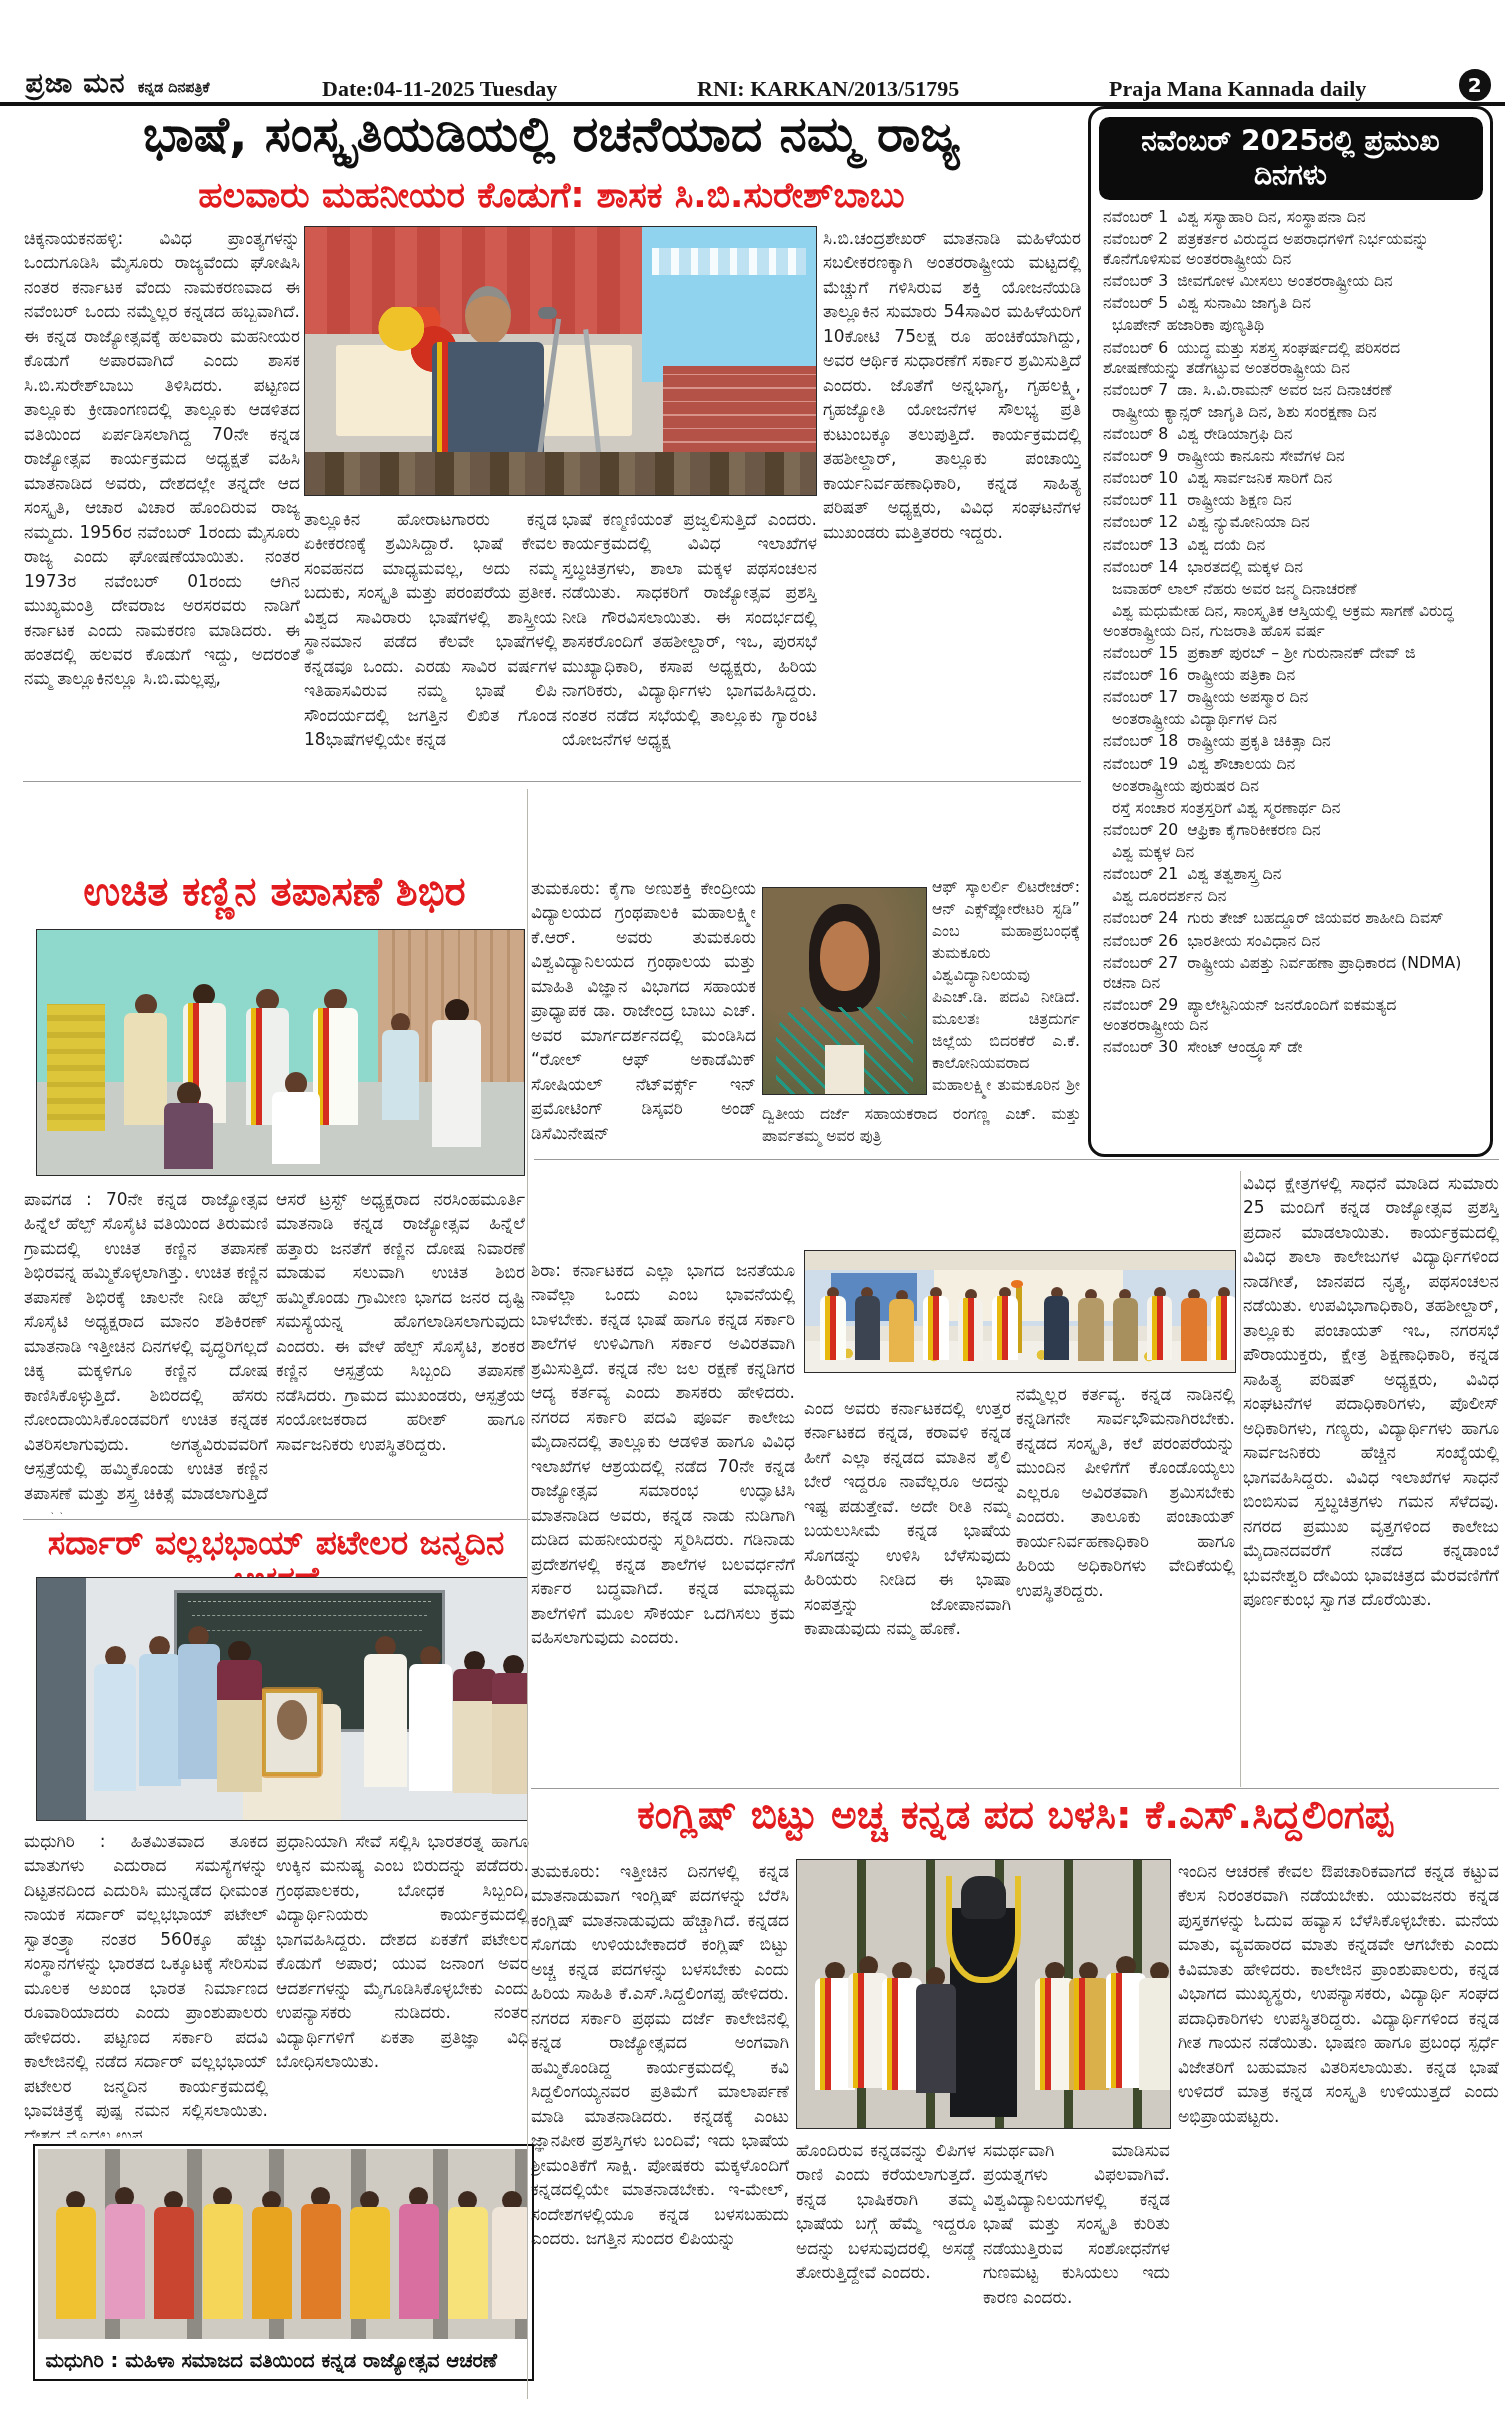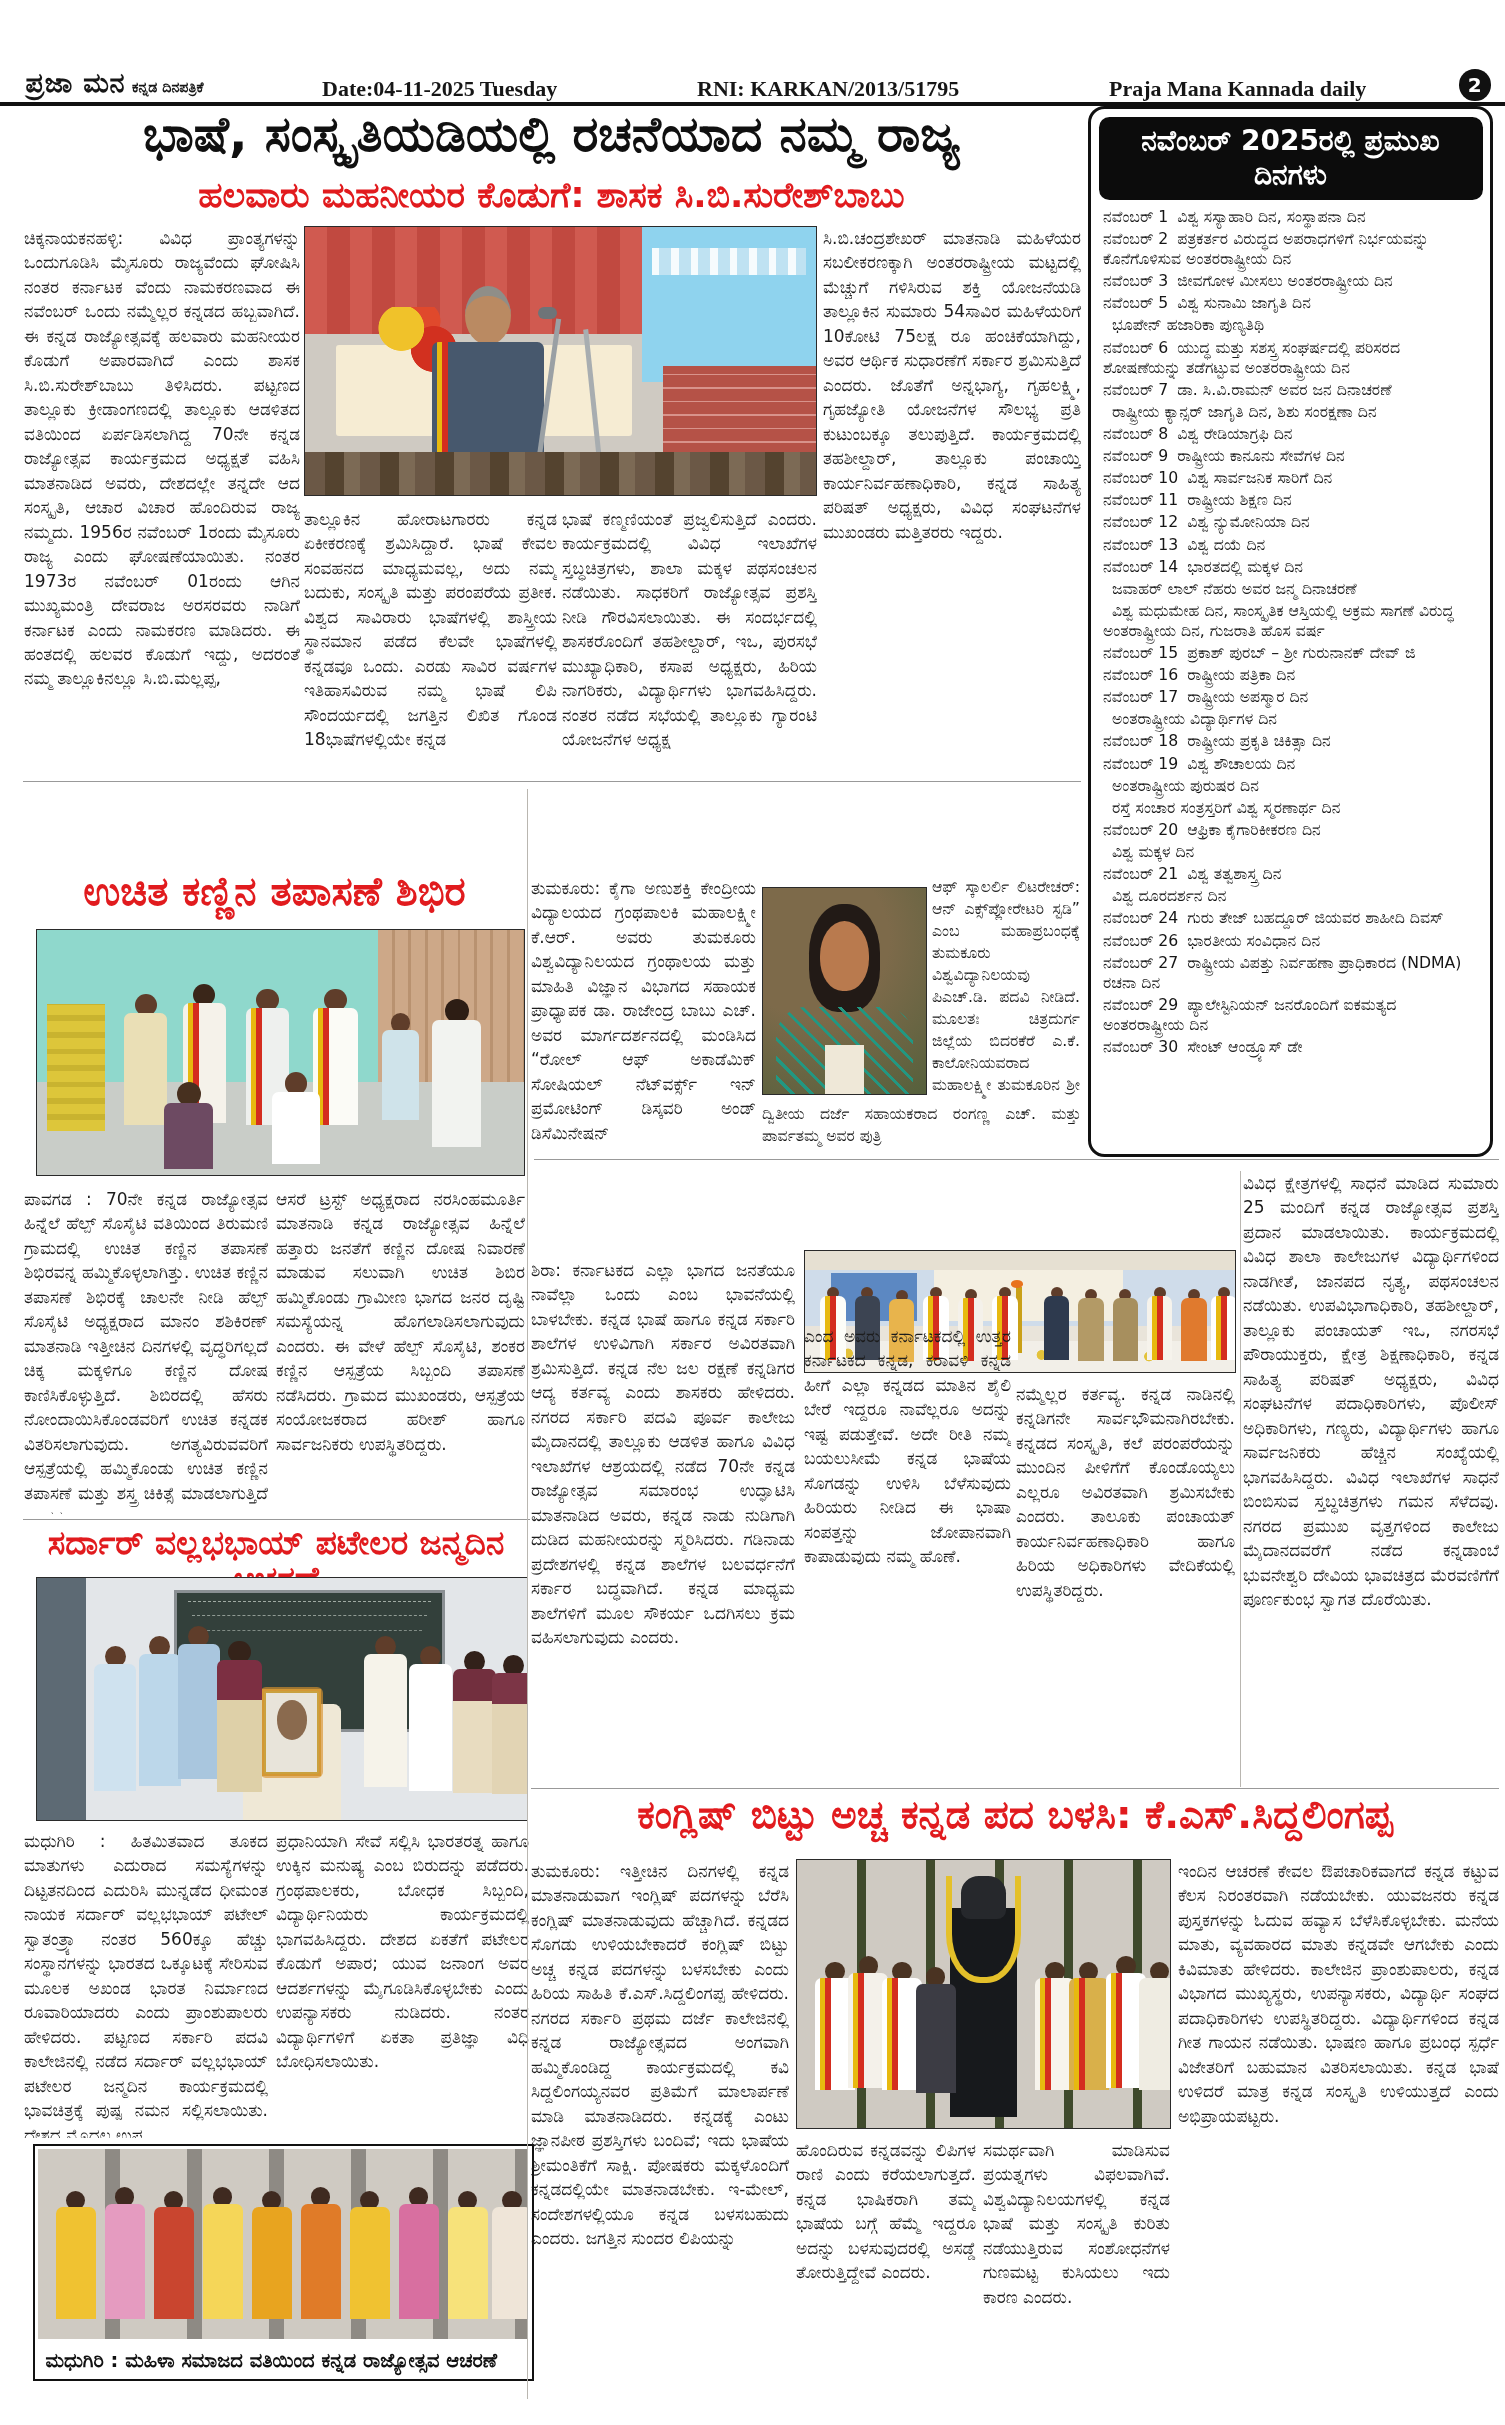--- a/index.html
+++ b/index.html
@@ -4,21 +4,21 @@
 <style>
   html,body{margin:0;padding:0;background:#e9e7e2;}
   #paper{position:relative;width:1505px;height:2426px;background:#ffffff;margin:0 auto;
          font-family:"DejaVu Sans","Liberation Sans",sans-serif;color:#161616;overflow:hidden;}
   .abs{position:absolute;}
   .rule-h{position:absolute;background:#111;}
   .rule-v{position:absolute;background:#b9b6b0;width:0.7px;}
   
   .mast-logo{position:absolute;left:25.5px;top:69px;line-height:1;}
   .mast-logo .main{font-size:27px;font-weight:800;letter-spacing:0.7px;}
-  .mast-logo .sub{font-size:14.2px;font-weight:600;margin-left:3px;}
+  .mast-logo .sub{font-size:14.2px;font-weight:600;margin-left:9px;}
   .mast-item{position:absolute;top:76px;font-family:"Liberation Serif","DejaVu Serif",serif;
              font-weight:700;font-size:22px;white-space:nowrap;}
   .page-badge{position:absolute;left:1459px;top:69px;width:31.5px;height:31.5px;border-radius:50%;
               background:#111;color:#fff;font-size:20px;font-weight:700;display:flex;
               align-items:center;justify-content:center;}
   
   .hl{position:absolute;text-align:center;font-weight:800;line-height:1.08;letter-spacing:0;}
   .hl.black{color:#101010;}
   .hl.red{color:#e11b1e;}
   
@@ -272,21 +272,21 @@
         <div class="hd" style="width:12px;height:12px;"></div>
         <div class="bd" style="width:25.5px;height:63px;background:#e07a2e;"></div>
       </div>
     <div class="fg" style="left:94%;top:30%;width:30px;">
         <div class="hd" style="width:12px;height:12px;"></div>
         <div class="bd scarf" style="width:25.5px;height:64px;background-color:#ffffff;"></div>
       </div>
   </div>
 
   <div class="col" style="left:531px;top:1258px;width:264px;height:529px;">ಶಿರಾ: ಕರ್ನಾಟಕದ ಎಲ್ಲಾ ಭಾಗದ ಜನತೆಯೂ ನಾವೆಲ್ಲಾ ಒಂದು ಎಂಬ ಭಾವನೆಯಲ್ಲಿ ಬಾಳಬೇಕು. ಕನ್ನಡ ಭಾಷೆ ಹಾಗೂ ಕನ್ನಡ ಸರ್ಕಾರಿ ಶಾಲೆಗಳ ಉಳಿವಿಗಾಗಿ ಸರ್ಕಾರ ಅವಿರತವಾಗಿ ಶ್ರಮಿಸುತ್ತಿದೆ. ಕನ್ನಡ ನೆಲ ಜಲ ರಕ್ಷಣೆ ಕನ್ನಡಿಗರ ಆದ್ಯ ಕರ್ತವ್ಯ ಎಂದು ಶಾಸಕರು ಹೇಳಿದರು. ನಗರದ ಸರ್ಕಾರಿ ಪದವಿ ಪೂರ್ವ ಕಾಲೇಜು ಮೈದಾನದಲ್ಲಿ ತಾಲ್ಲೂಕು ಆಡಳಿತ ಹಾಗೂ ವಿವಿಧ ಇಲಾಖೆಗಳ ಆಶ್ರಯದಲ್ಲಿ ನಡೆದ 70ನೇ ಕನ್ನಡ ರಾಜ್ಯೋತ್ಸವ ಸಮಾರಂಭ ಉದ್ಘಾಟಿಸಿ ಮಾತನಾಡಿದ ಅವರು, ಕನ್ನಡ ನಾಡು ನುಡಿಗಾಗಿ ದುಡಿದ ಮಹನೀಯರನ್ನು ಸ್ಮರಿಸಿದರು. ಗಡಿನಾಡು ಪ್ರದೇಶಗಳಲ್ಲಿ ಕನ್ನಡ ಶಾಲೆಗಳ ಬಲವರ್ಧನೆಗೆ ಸರ್ಕಾರ ಬದ್ಧವಾಗಿದೆ. ಕನ್ನಡ ಮಾಧ್ಯಮ ಶಾಲೆಗಳಿಗೆ ಮೂಲ ಸೌಕರ್ಯ ಒದಗಿಸಲು ಕ್ರಮ ವಹಿಸಲಾಗುವುದು ಎಂದರು.</div>
-  <div class="col" style="left:804px;top:1324px;width:207px;height:405px;">ಎಂದ ಅವರು ಕರ್ನಾಟಕದಲ್ಲಿ ಉತ್ತರ ಕರ್ನಾಟಕದ ಕನ್ನಡ, ಕರಾವಳಿ ಕನ್ನಡ ಹೀಗೆ ಎಲ್ಲಾ ಕನ್ನಡದ ಮಾತಿನ ಶೈಲಿ ಬೇರೆ ಇದ್ದರೂ ನಾವೆಲ್ಲರೂ ಅದನ್ನು ಇಷ್ಟ ಪಡುತ್ತೇವೆ. ಅದೇ ರೀತಿ ನಮ್ಮ ಬಯಲುಸೀಮೆ ಕನ್ನಡ ಭಾಷೆಯ ಸೊಗಡನ್ನು ಉಳಿಸಿ ಬೆಳೆಸುವುದು ಹಿರಿಯರು ನೀಡಿದ ಈ ಭಾಷಾ ಸಂಪತ್ತನ್ನು ಜೋಪಾನವಾಗಿ ಕಾಪಾಡುವುದು ನಮ್ಮ ಹೊಣೆ.</div>
+  <div class="col" style="left:804px;top:1396px;width:207px;height:405px;">ಎಂದ ಅವರು ಕರ್ನಾಟಕದಲ್ಲಿ ಉತ್ತರ ಕರ್ನಾಟಕದ ಕನ್ನಡ, ಕರಾವಳಿ ಕನ್ನಡ ಹೀಗೆ ಎಲ್ಲಾ ಕನ್ನಡದ ಮಾತಿನ ಶೈಲಿ ಬೇರೆ ಇದ್ದರೂ ನಾವೆಲ್ಲರೂ ಅದನ್ನು ಇಷ್ಟ ಪಡುತ್ತೇವೆ. ಅದೇ ರೀತಿ ನಮ್ಮ ಬಯಲುಸೀಮೆ ಕನ್ನಡ ಭಾಷೆಯ ಸೊಗಡನ್ನು ಉಳಿಸಿ ಬೆಳೆಸುವುದು ಹಿರಿಯರು ನೀಡಿದ ಈ ಭಾಷಾ ಸಂಪತ್ತನ್ನು ಜೋಪಾನವಾಗಿ ಕಾಪಾಡುವುದು ನಮ್ಮ ಹೊಣೆ.</div>
   <div class="col" style="left:1016px;top:1382px;width:219px;height:405px;">ನಮ್ಮೆಲ್ಲರ ಕರ್ತವ್ಯ. ಕನ್ನಡ ನಾಡಿನಲ್ಲಿ ಕನ್ನಡಿಗನೇ ಸಾರ್ವಭೌಮನಾಗಿರಬೇಕು. ಕನ್ನಡದ ಸಂಸ್ಕೃತಿ, ಕಲೆ ಪರಂಪರೆಯನ್ನು ಮುಂದಿನ ಪೀಳಿಗೆಗೆ ಕೊಂಡೊಯ್ಯಲು ಎಲ್ಲರೂ ಅವಿರತವಾಗಿ ಶ್ರಮಿಸಬೇಕು ಎಂದರು. ತಾಲೂಕು ಪಂಚಾಯತ್ ಕಾರ್ಯನಿರ್ವಹಣಾಧಿಕಾರಿ ಹಾಗೂ ಹಿರಿಯ ಅಧಿಕಾರಿಗಳು ವೇದಿಕೆಯಲ್ಲಿ ಉಪಸ್ಥಿತರಿದ್ದರು.</div>
   <div class="col" style="left:1243px;top:1171px;width:256px;height:616px;">ವಿವಿಧ ಕ್ಷೇತ್ರಗಳಲ್ಲಿ ಸಾಧನೆ ಮಾಡಿದ ಸುಮಾರು 25 ಮಂದಿಗೆ ಕನ್ನಡ ರಾಜ್ಯೋತ್ಸವ ಪ್ರಶಸ್ತಿ ಪ್ರದಾನ ಮಾಡಲಾಯಿತು. ಕಾರ್ಯಕ್ರಮದಲ್ಲಿ ವಿವಿಧ ಶಾಲಾ ಕಾಲೇಜುಗಳ ವಿದ್ಯಾರ್ಥಿಗಳಿಂದ ನಾಡಗೀತೆ, ಜಾನಪದ ನೃತ್ಯ, ಪಥಸಂಚಲನ ನಡೆಯಿತು. ಉಪವಿಭಾಗಾಧಿಕಾರಿ, ತಹಶೀಲ್ದಾರ್, ತಾಲ್ಲೂಕು ಪಂಚಾಯತ್ ಇಒ, ನಗರಸಭೆ ಪೌರಾಯುಕ್ತರು, ಕ್ಷೇತ್ರ ಶಿಕ್ಷಣಾಧಿಕಾರಿ, ಕನ್ನಡ ಸಾಹಿತ್ಯ ಪರಿಷತ್ ಅಧ್ಯಕ್ಷರು, ವಿವಿಧ ಸಂಘಟನೆಗಳ ಪದಾಧಿಕಾರಿಗಳು, ಪೊಲೀಸ್ ಅಧಿಕಾರಿಗಳು, ಗಣ್ಯರು, ವಿದ್ಯಾರ್ಥಿಗಳು ಹಾಗೂ ಸಾರ್ವಜನಿಕರು ಹೆಚ್ಚಿನ ಸಂಖ್ಯೆಯಲ್ಲಿ ಭಾಗವಹಿಸಿದ್ದರು. ವಿವಿಧ ಇಲಾಖೆಗಳ ಸಾಧನೆ ಬಿಂಬಿಸುವ ಸ್ತಬ್ಧಚಿತ್ರಗಳು ಗಮನ ಸೆಳೆದವು. ನಗರದ ಪ್ರಮುಖ ವೃತ್ತಗಳಿಂದ ಕಾಲೇಜು ಮೈದಾನದವರೆಗೆ ನಡೆದ ಕನ್ನಡಾಂಬೆ ಭುವನೇಶ್ವರಿ ದೇವಿಯ ಭಾವಚಿತ್ರದ ಮೆರವಣಿಗೆಗೆ ಪೂರ್ಣಕುಂಭ ಸ್ವಾಗತ ದೊರೆಯಿತು.</div>
 
   <div class="rule-h" style="left:22.5px;top:1519px;width:507px;height:0.7px;background:#999;"></div>
   <div class="hl red" style="left:22.5px;top:1525px;width:507px;font-size:33px;">ಸರ್ದಾರ್ ವಲ್ಲಭಭಾಯ್ ಪಟೇಲರ ಜನ್ಮದಿನ ಆಚರಣೆ</div>
 
   <div class="photo" style="left:36px;top:1577px;width:492px;height:244px;">
     <div class="abs" style="left:0;top:0;width:100%;height:100%;background:#e3e6e9;"></div>
     <div class="abs" style="left:0;top:0;width:10%;height:100%;background:#5d6a74;"></div>
     <div class="abs" style="left:28%;top:5%;width:54%;height:56%;background:#33403b;border:3.7px solid #8a8f93;">

